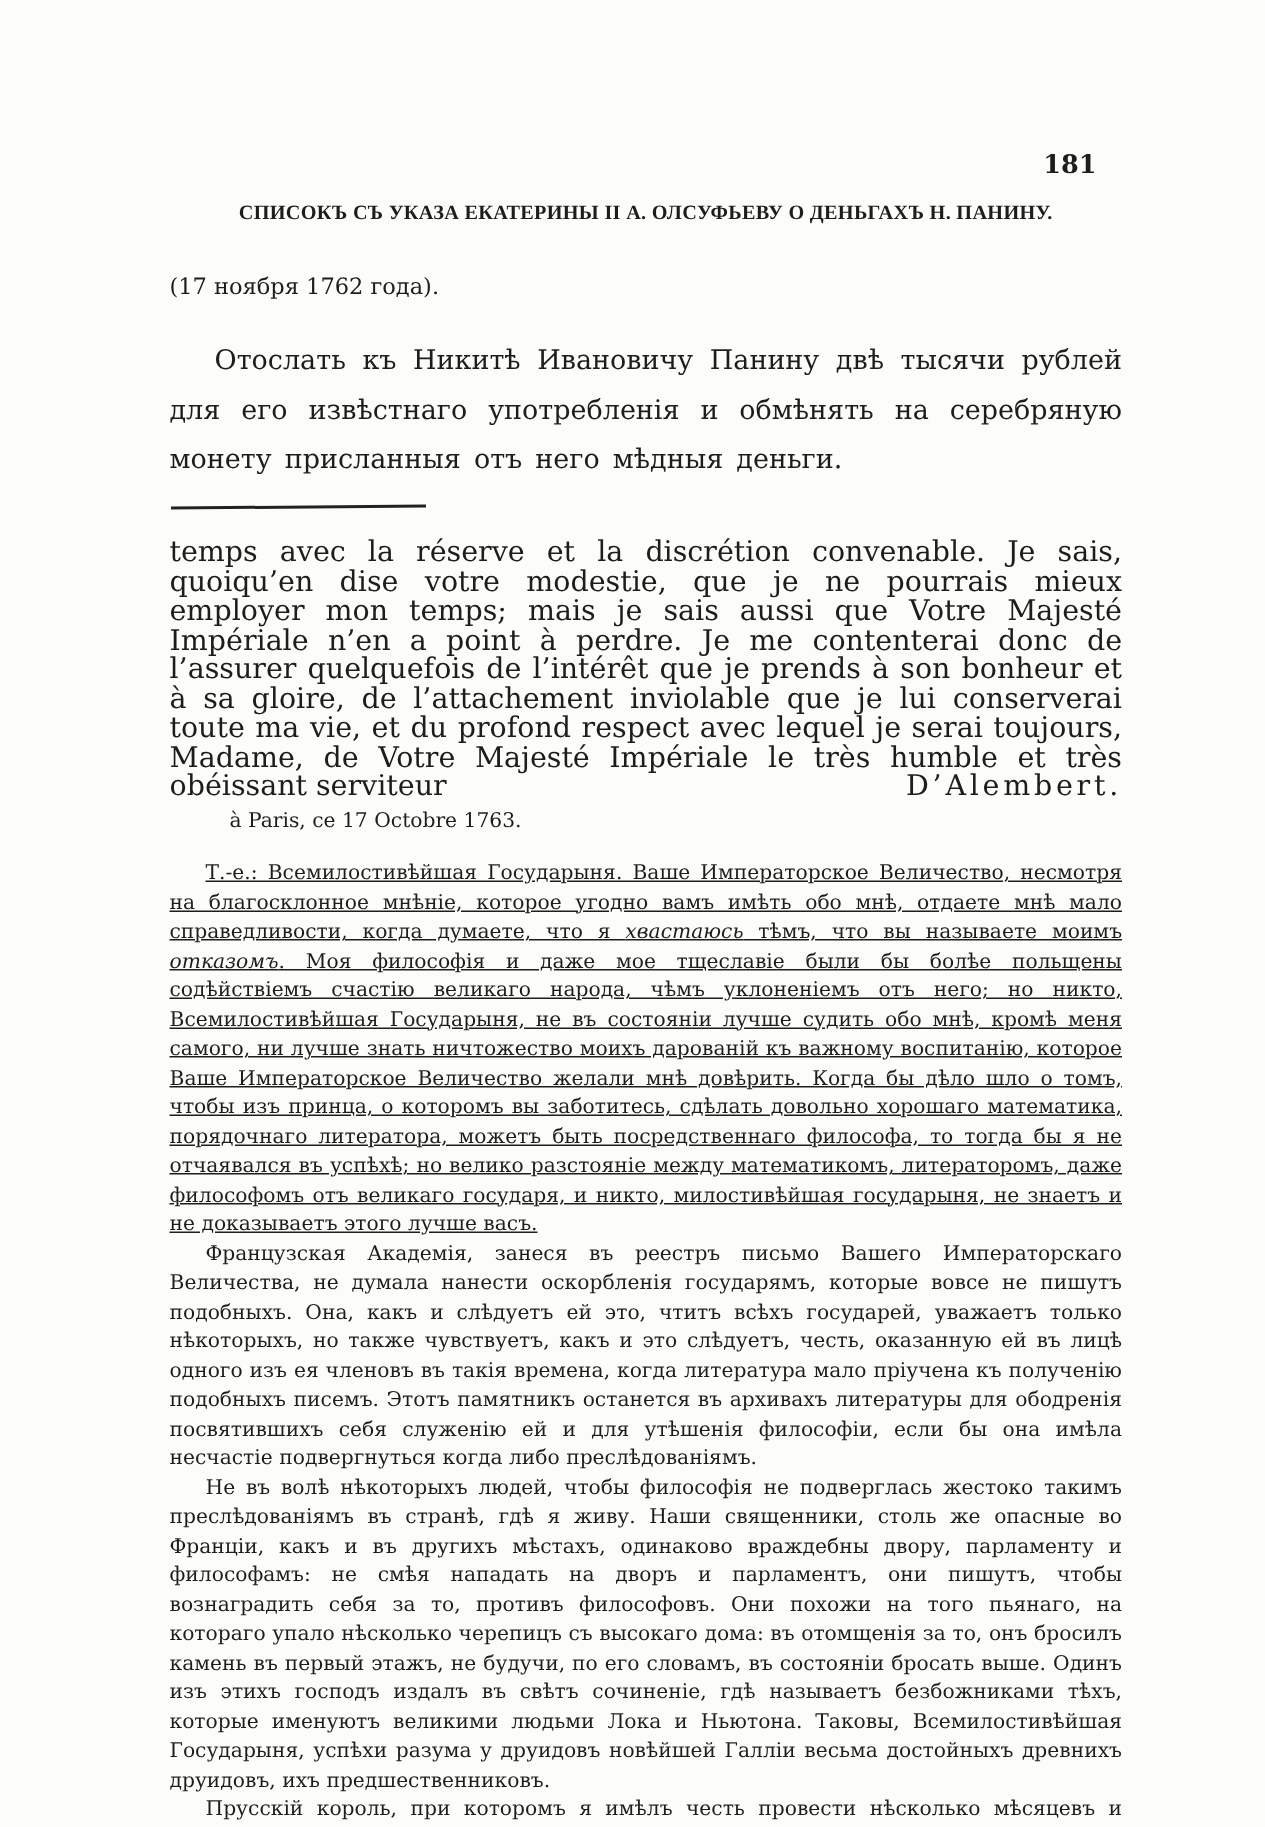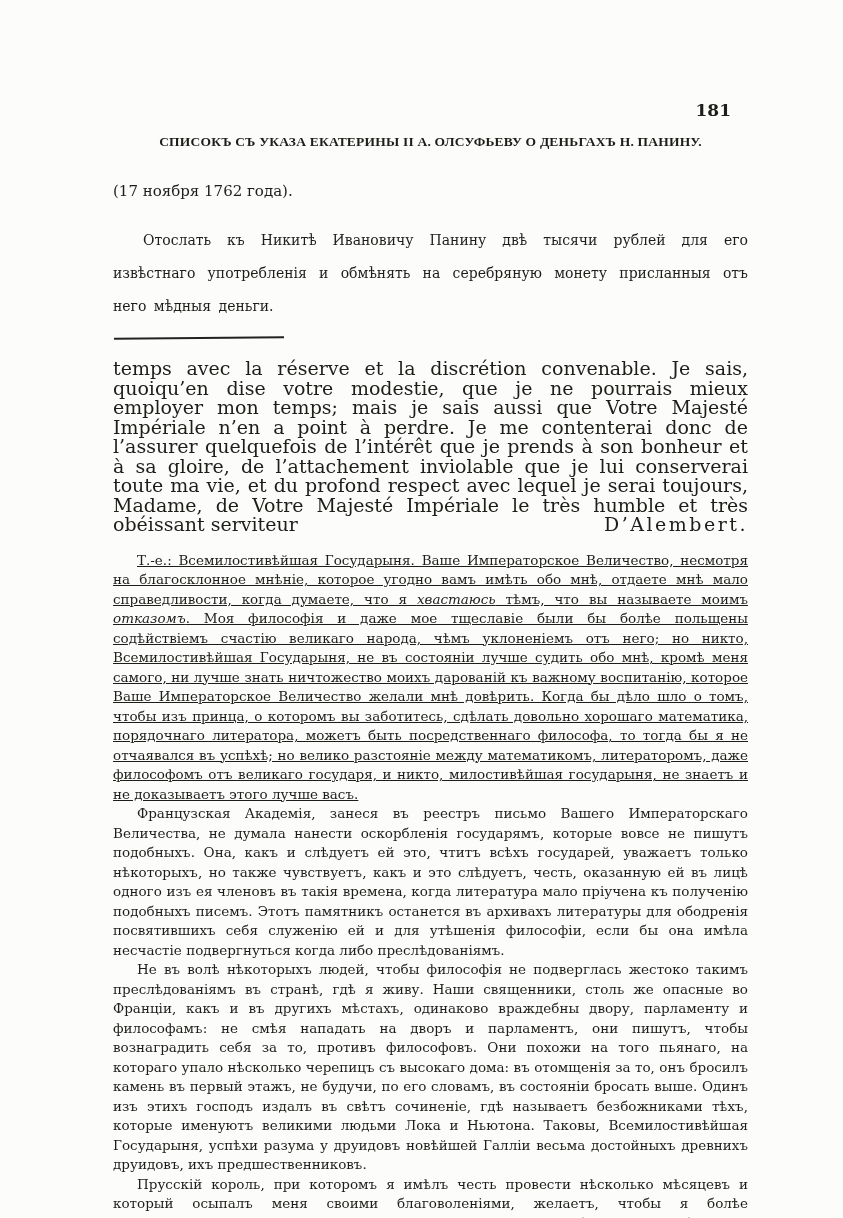--- a/index.html
+++ b/index.html
@@ -18,21 +18,21 @@
     text-align:center; font-size:17px; font-weight:700; letter-spacing:1px;
   }
   .page-num { position:absolute; right:112px; top:0; font-size:17px; font-weight:700;margin-top:42px; }
   .content { width:635px; margin-left:113px; }
   .doc-title {
     margin:52px 0 0 0; text-align:center;
     font-size:13.5px; font-weight:700; letter-spacing:0.2px; white-space:nowrap;font-family:Liberation Serif, serif;
   }
   .doc-subtitle { margin-top:32px; text-align:left; font-size:15px; }
   .decree {
-    margin:24px 0 0 0; font-size:14px; line-height:33px;
+    margin:24px 0 0 0; font-size:18px; line-height:33px;
     text-align:justify; text-indent:30px; word-spacing:3px;
   }
   .decree-sig { float:right; margin-right:60px; letter-spacing:2px; }
   .rule {
     width:170px; height:2px; background:#23221f;
     margin:14px 0 0 1px; transform:rotate(-0.5deg);
   }
   .french { margin:20px 0 0 0; font-size:19px; line-height:19.5px; text-align:justify; }
   .fr-sig { float:right; letter-spacing:2.5px; }
   .dateline { margin:3px 0 0 0; padding-left:40px; font-size:13.5px; line-height:19.5px; }
@@ -56,20 +56,21 @@
 
     <h1 class="doc-title">СПИСОКЪ СЪ УКАЗА ЕКАТЕРИНЫ II А. ОЛСУФЬЕВУ О ДЕНЬГАХЪ Н. ПАНИНУ.</h1>
     <div class="doc-subtitle">(17 ноября 1762 года).</div>
 
     <p class="decree"><span>Отослать къ Никитѣ Ивановичу Панину двѣ тысячи рублей для его извѣстнаго употребленія и обмѣнять на серебряную монету присланныя отъ него мѣдныя деньги.</span></p>
 
     <div class="rule"></div>
 
     <p class="french"><span>temps avec la réserve et la discrétion convenable. Je sais, quoiqu’en dise votre modestie, que je ne pourrais mieux employer mon temps; mais je sais aussi que Votre Majesté Impériale n’en a point à perdre. Je me contenterai donc de l’assurer quelquefois de l’intérêt que je prends à son bonheur et à sa gloire, de l’attachement inviolable que je lui conserverai toute ma vie, et du profond respect avec lequel je serai toujours, Madame, de Votre Majesté Impériale le très humble et très obéissant serviteur</span><span class="fr-sig">D’Alembert.</span></p>
 
+    <p class="dateline">à Paris, ce 17 Octobre 1763.</p>
 
     <p class="body-para first"><span>Т.-е.: Всемилостивѣйшая Государыня. Ваше Императорское Величество, несмотря на благосклонное мнѣніе, которое угодно вамъ имѣть обо мнѣ, отдаете мнѣ мало справедливости, когда думаете, что я </span><i class="it">хвастаюсь</i><span> тѣмъ, что вы называете моимъ </span><i class="it">отказомъ</i><span>. Моя философія и даже мое тщеславіе были бы болѣе польщены содѣйствіемъ счастію великаго народа, чѣмъ уклоненіемъ отъ него; но никто, Всемилостивѣйшая Государыня, не въ состояніи лучше судить обо мнѣ, кромѣ меня самого, ни лучше знать ничтожество моихъ дарованій къ важному воспитанію, которое Ваше Императорское Величество желали мнѣ довѣрить. Когда бы дѣло шло о томъ, чтобы изъ принца, о которомъ вы заботитесь, сдѣлать довольно хорошаго математика, порядочнаго литератора, можетъ быть посредственнаго философа, то тогда бы я не отчаявался въ успѣхѣ; но велико разстояніе между математикомъ, литераторомъ, даже философомъ отъ великаго государя, и никто, милостивѣйшая государыня, не знаетъ и не доказываетъ этого лучше васъ.</span></p>
 
     <p class="body-para">Французская Академія, занеся въ реестръ письмо Вашего Императорскаго Величества, не думала нанести оскорбленія государямъ, которые вовсе не пишутъ подобныхъ. Она, какъ и слѣдуетъ ей это, чтитъ всѣхъ государей, уважаетъ только нѣкоторыхъ, но также чувствуетъ, какъ и это слѣдуетъ, честь, оказанную ей въ лицѣ одного изъ ея членовъ въ такія времена, когда литература мало пріучена къ полученію подобныхъ писемъ. Этотъ памятникъ останется въ архивахъ литературы для ободренія посвятившихъ себя служенію ей и для утѣшенія философіи, если бы она имѣла несчастіе подвергнуться когда либо преслѣдованіямъ.</p>
 
     <p class="body-para">Не въ волѣ нѣкоторыхъ людей, чтобы философія не подверглась жестоко такимъ преслѣдованіямъ въ странѣ, гдѣ я живу. Наши священники, столь же опасные во Франціи, какъ и въ другихъ мѣстахъ, одинаково враждебны двору, парламенту и философамъ: не смѣя нападать на дворъ и парламентъ, они пишутъ, чтобы вознаградить себя за то, противъ философовъ. Они похожи на того пьянаго, на котораго упало нѣсколько черепицъ съ высокаго дома: въ отомщенія за то, онъ бросилъ камень въ первый этажъ, не будучи, по его словамъ, въ состояніи бросать выше. Одинъ изъ этихъ господъ издалъ въ свѣтъ сочиненіе, гдѣ называетъ безбожниками тѣхъ, которые именуютъ великими людьми Лока и Ньютона. Таковы, Всемилостивѣйшая Государыня, успѣхи разума у друидовъ новѣйшей Галліи весьма достойныхъ древнихъ друидовъ, ихъ предшественниковъ.</p>
 
     <p class="body-para">Прусскій король, при которомъ я имѣлъ честь провести нѣсколько мѣсяцевъ и который осыпалъ меня своими благоволеніями, желаетъ, чтобы я болѣе распространилъ мои Элементы философіи, которые угодно было ему одобрить. Я полагаю въ скоромъ времени заняться этою работою на зло друидамъ и ихъ проклятіямъ. Такъ какъ Ваше Императорское Величество соизволяете удѣлять нѣсколько минутъ на чтеніе моихъ сочиненій, то я</p>
 
   </div>

